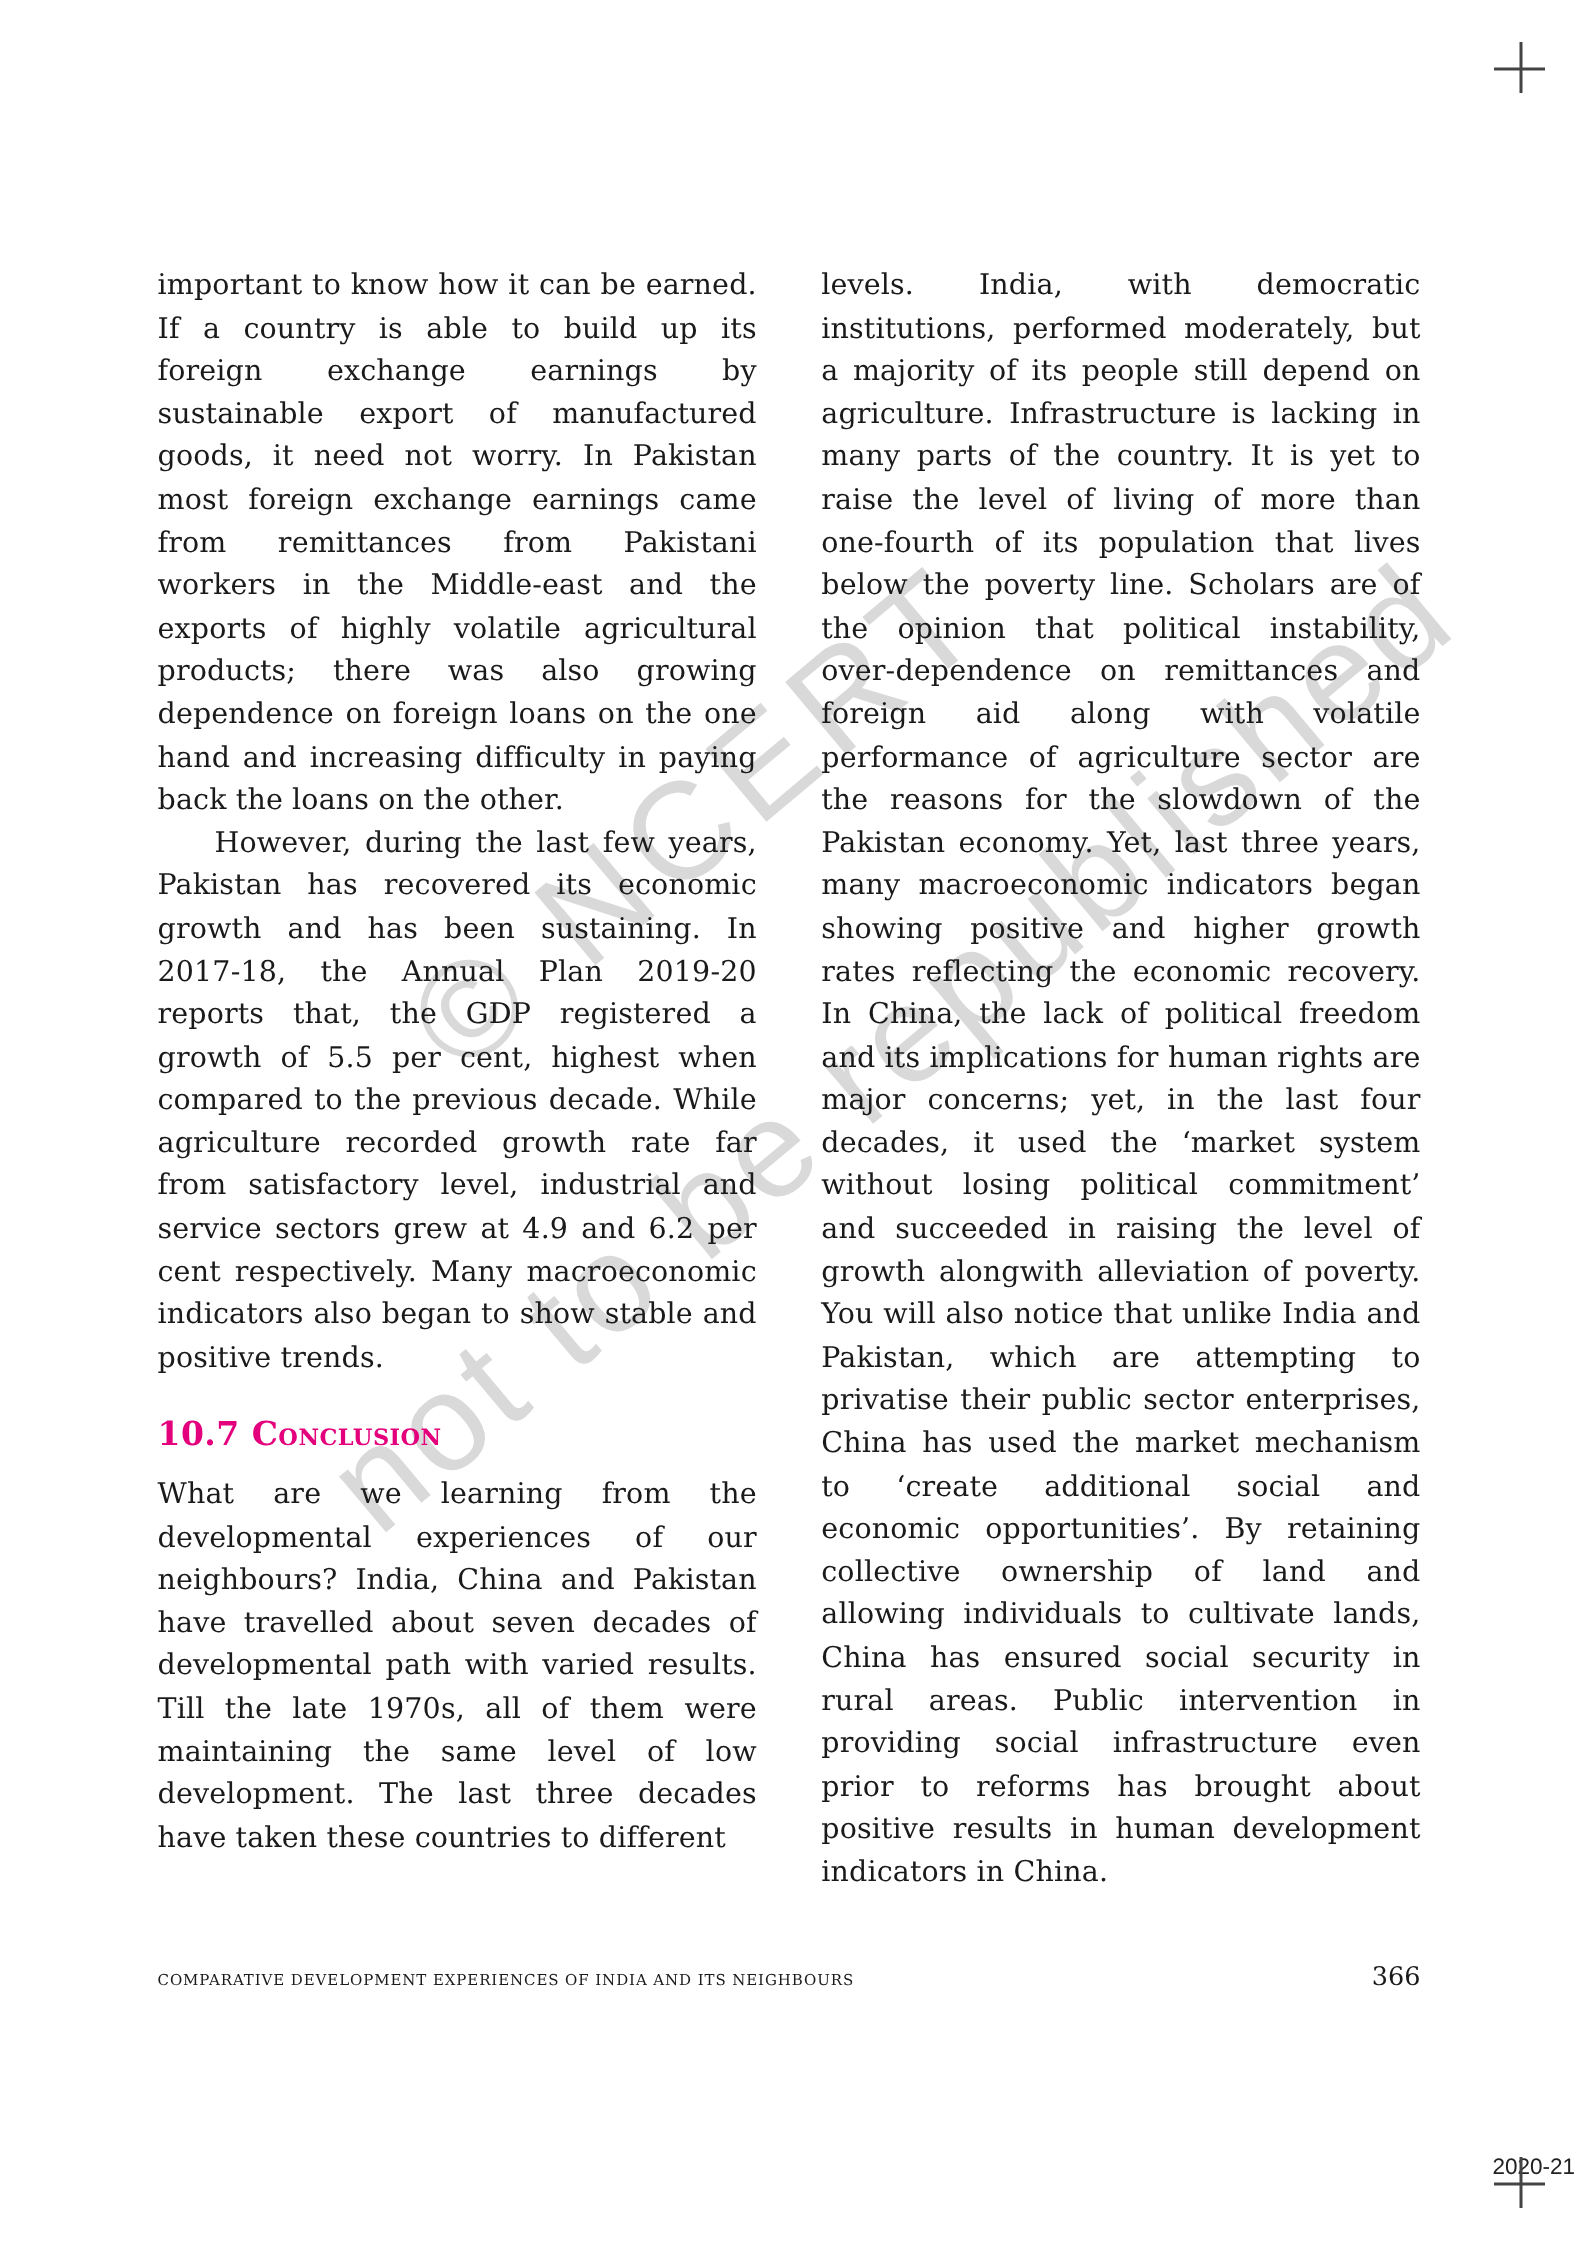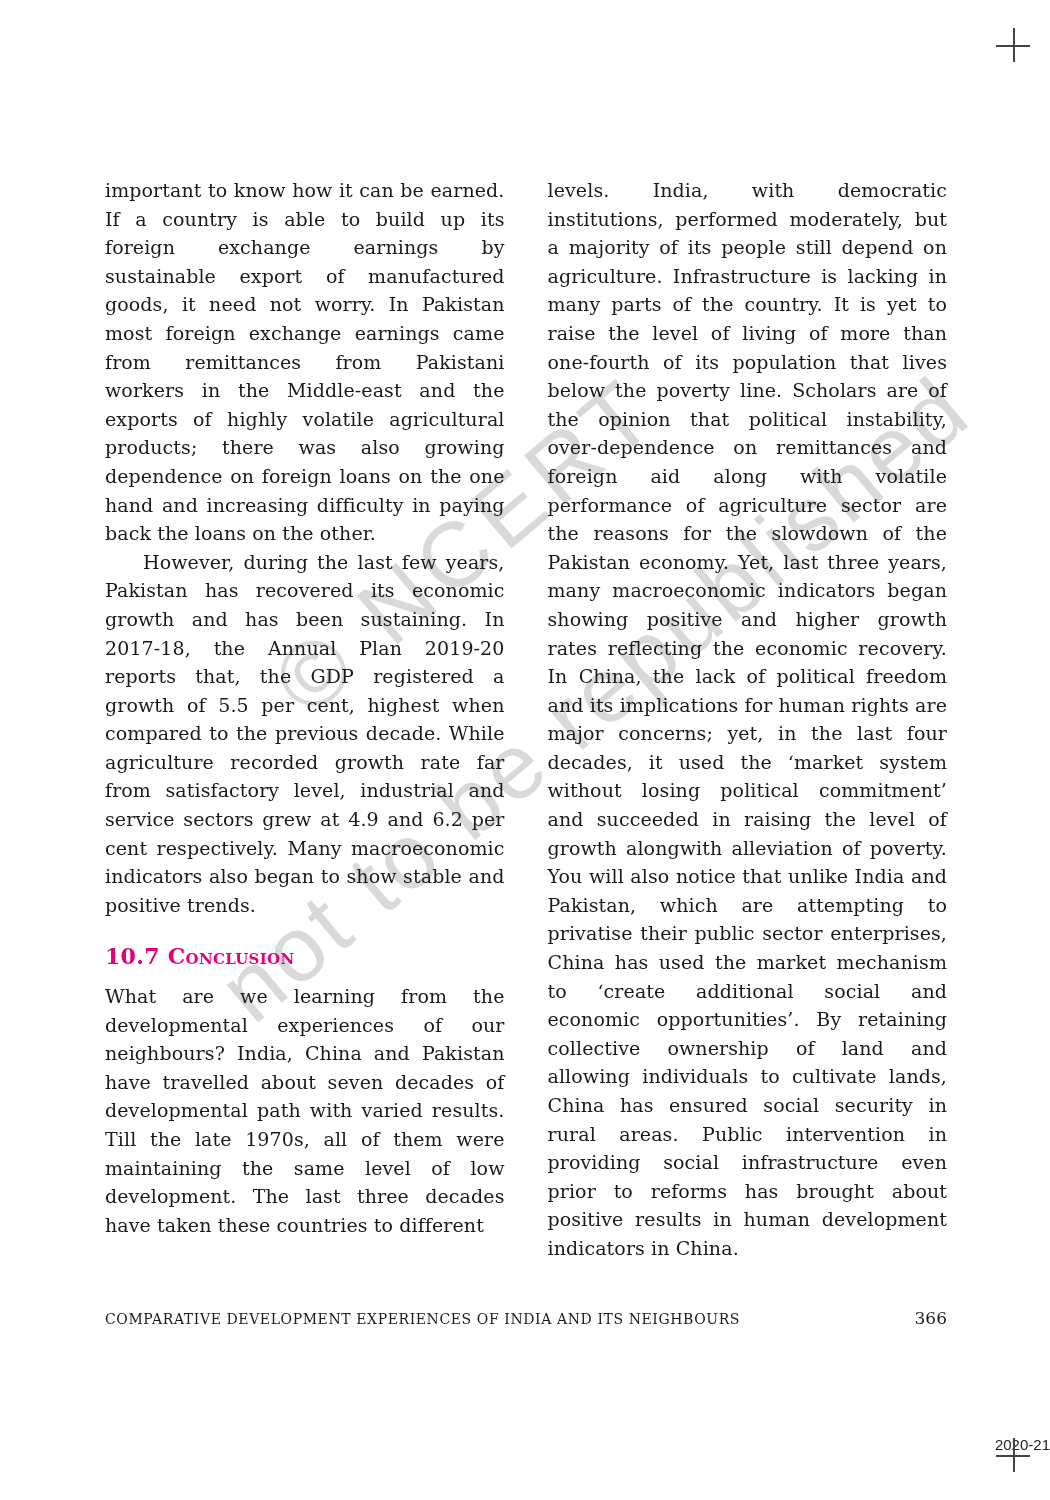--- a/index.html
+++ b/index.html
@@ -83,21 +83,21 @@
     position: absolute;
     left: 105px;
     top: 1308px;
     width: 842px;
     display: flex;
     justify-content: space-between;
     align-items: baseline;
     z-index: 1;
   }
   .running-title {
-    font-size: 14px;
+    font-size: 10px;
     letter-spacing: 0.6px;
     color: #1a1a1a;
   }
   .page-number {
     font-size: 17px;
     color: #1a1a1a;
   }
 
   .folio {
     position: absolute;

